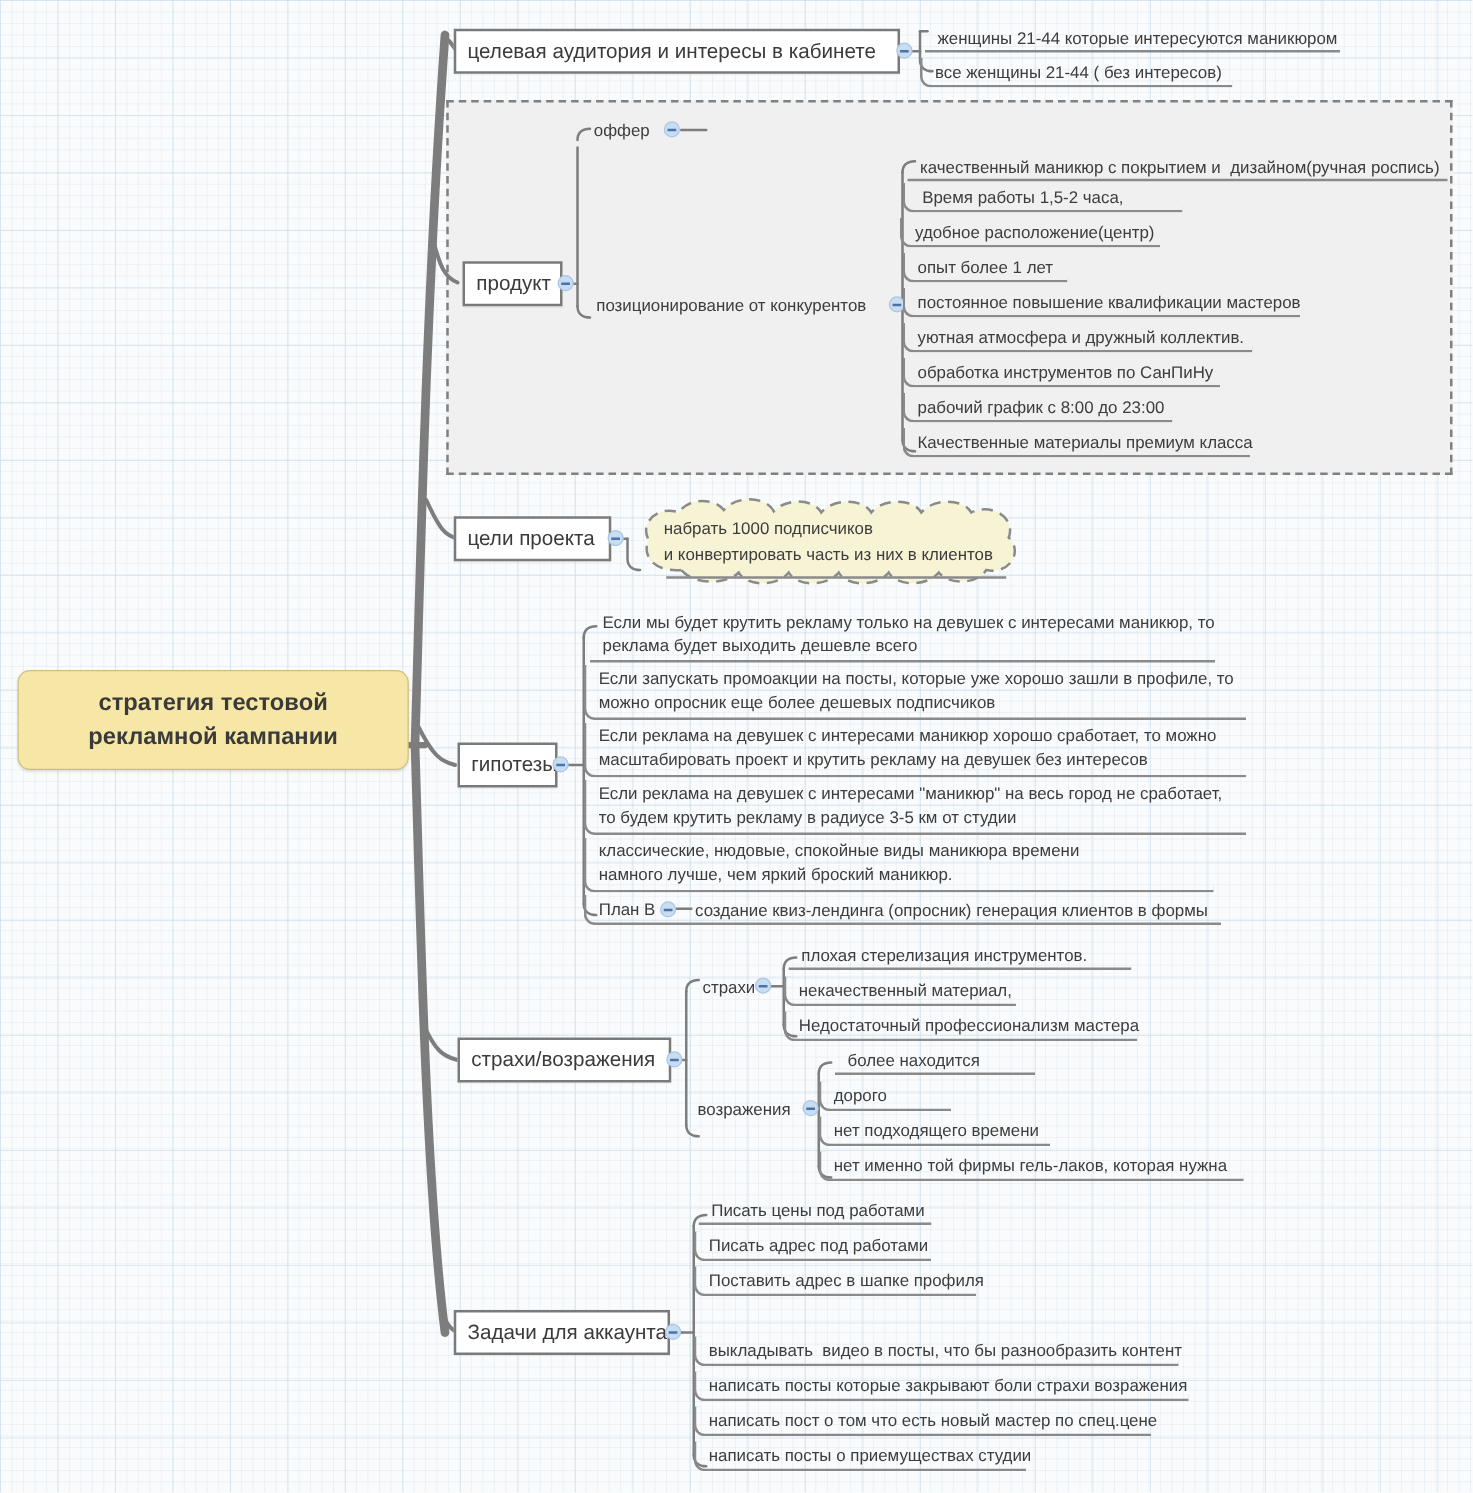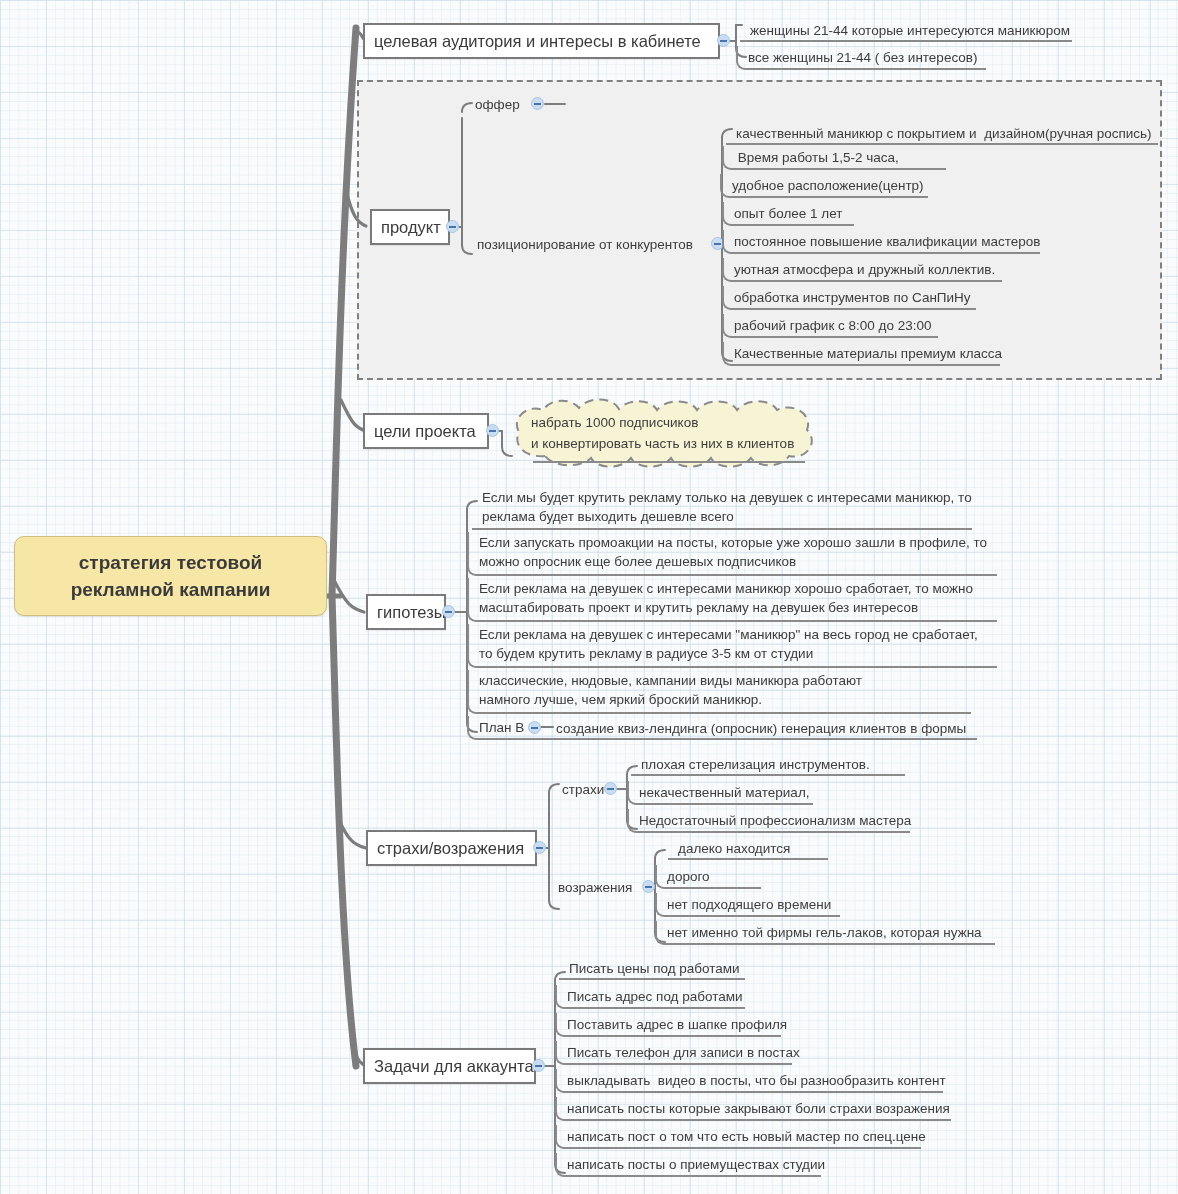--- a/index.html
+++ b/index.html
@@ -236,50 +236,49 @@
   <div class="toggle" style="left:442px; top:605px;"></div>
 
   <div class="node leaf ul two" style="left:472px; top:488px; width:500px; height:42px; align-items:center;">Если мы будет крутить рекламу только на девушек с интересами маникюр, то
 реклама будет выходить дешевле всего</div>
   <div class="node leaf ul lb two" style="left:467px; top:532px; width:530px; height:44px; align-items:center;">Если запускать промоакции на посты, которые уже хорошо зашли в профиле, то
 можно опросник еще более дешевых подписчиков</div>
   <div class="node leaf ul lb two" style="left:467px; top:578px; width:530px; height:44px; align-items:center;">Если реклама на девушек с интересами маникюр хорошо сработает, то можно
 масштабировать проект и крутить рекламу на девушек без интересов</div>
   <div class="node leaf ul lb two" style="left:467px; top:624px; width:530px; height:44px; align-items:center;">Если реклама на девушек с интересами "маникюр" на весь город не сработает,
 то будем крутить рекламу в радиусе 3-5 км от студии</div>
-  <div class="node leaf ul lb two" style="left:467px; top:670px; width:504px; height:44px; align-items:center;">классические, нюдовые, кампании виды маникюра работают
+  <div class="node leaf ul lb two" style="left:467px; top:670px; width:504px; height:44px; align-items:center;">классические, нюдовые, спокойные виды маникюра времени
 намного лучше, чем яркий броский маникюр.</div>
 
   <div class="node leaf ul lb" style="left:467px; top:716px; width:510px; height:24px;">План В</div>
   <div class="toggle" style="left:528px; top:721px;"></div>
   <div class="node midlabel" style="left:556px; top:718px; width:420px; height:20px;">создание квиз-лендинга (опросник) генерация клиентов в формы</div>
 
   <div class="node lvl1" style="left:366px; top:830px; width:171px; height:36px;">страхи/возражения</div>
   <div class="toggle" style="left:533px; top:841px;"></div>
 
   <div class="node midlabel" style="left:562px; top:779px; width:56px; height:20px;">страхи</div>
   <div class="toggle" style="left:604px; top:782px;"></div>
 
   <div class="node leaf ul" style="left:631px; top:755px; width:274px; height:21px;">плохая стерелизация инструментов.</div>
   <div class="node leaf ul lb" style="left:627px; top:781px; width:186px; height:24px;">некачественный материал,</div>
   <div class="node leaf ul lb" style="left:627px; top:809px; width:283px; height:24px;">Недостаточный профессионализм мастера</div>
 
   <div class="node midlabel" style="left:558px; top:877px; width:86px; height:20px;">возражения</div>
   <div class="toggle" style="left:642px; top:880px;"></div>
 
-  <div class="node leaf ul" style="left:668px; top:839px; width:160px; height:21px;">далеко находится</div>
+  <div class="node leaf ul" style="left:668px; top:839px; width:160px; height:21px;">более находится</div>
   <div class="node leaf ul lb" style="left:655px; top:865px; width:106px; height:24px;">дорого</div>
   <div class="node leaf ul lb" style="left:655px; top:893px; width:185px; height:24px;">нет подходящего времени</div>
   <div class="node leaf ul lb" style="left:655px; top:921px; width:340px; height:24px;">нет именно той фирмы гель-лаков, которая нужна</div>
 
   <div class="node lvl1" style="left:363px; top:1048px; width:173px; height:36px;">Задачи для аккаунта</div>
   <div class="toggle" style="left:532px; top:1059px;"></div>
 
   <div class="node leaf ul" style="left:559px; top:959px; width:186px; height:21px;">Писать цены под работами</div>
   <div class="node leaf ul lb" style="left:555px; top:985px; width:190px; height:24px;">Писать адрес под работами</div>
   <div class="node leaf ul lb" style="left:555px; top:1013px; width:226px; height:24px;">Поставить адрес в шапке профиля</div>
-  <div class="node leaf ul lb" style="left:555px; top:1041px; width:237px; height:24px;">Писать телефон для записи в постах</div>
   <div class="node leaf ul lb" style="left:555px; top:1069px; width:388px; height:24px;">выкладывать  видео в посты, что бы разнообразить контент</div>
   <div class="node leaf ul lb" style="left:555px; top:1097px; width:396px; height:24px;">написать посты которые закрывают боли страхи возражения</div>
   <div class="node leaf ul lb" style="left:555px; top:1125px; width:366px; height:24px;">написать пост о том что есть новый мастер по спец.цене</div>
   <div class="node leaf ul lb" style="left:555px; top:1153px; width:266px; height:24px;text-align:center;">написать посты о приемуществах студии</div>
 
 </div>
 
 </body></html>

